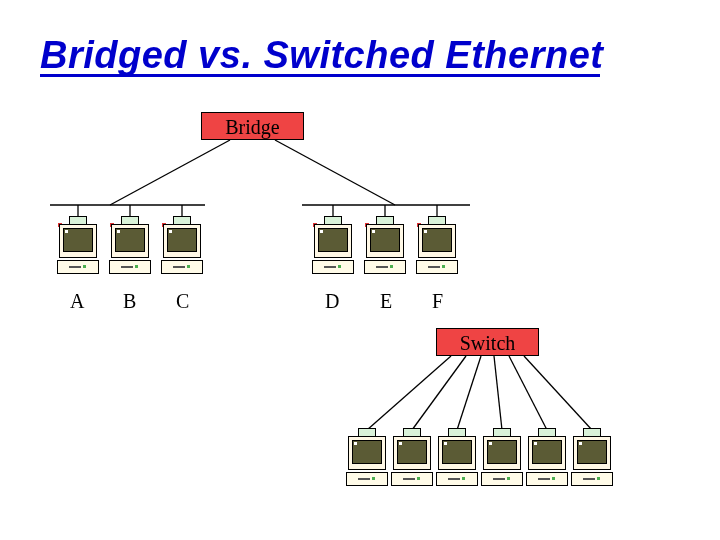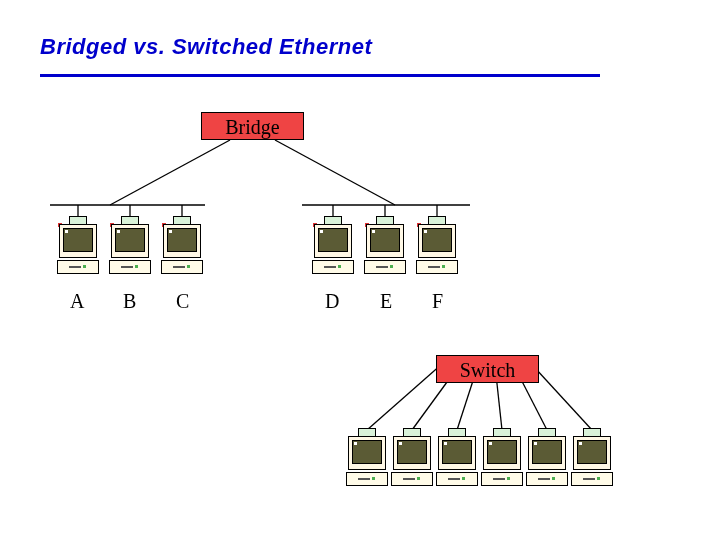--- a/index.html
+++ b/index.html
@@ -16,21 +16,21 @@
     width: 720px;
     height: 540px;
   }
   .title {
     position: absolute;
     left: 40px;
     top: 34px;
     font-family: "Arial Black", Arial, sans-serif;
     font-style: italic;
     font-weight: 900;
-    font-size: 22px;
+    font-size: 38px;
     color: #0000cc;
     letter-spacing: 0.5px;
   }
   .title-underline {
     position: absolute;
     left: 40px;
     top: 74px;
     width: 560px;
     height: 3px;
     background: #0000cc;
@@ -40,21 +40,21 @@
     border: 1.5px solid #000;
     background: #ef4444;
     text-align: center;
     font-size: 20px;
     line-height: 28px;
     height: 28px;
     box-sizing: border-box;
     padding: 0 2px;
   }
   .bridge-box { left: 201px; top: 112px; width: 103px; }
-  .switch-box { left: 436px; top: 328px; width: 103px; margin-top: 27px; }
+  .switch-box { left: 436px; top: 328px; width: 103px; }
 
   .label {
     position: absolute;
     font-size: 20px;
     color: #000;
   }
 
   
   .pc {
     position: absolute;

